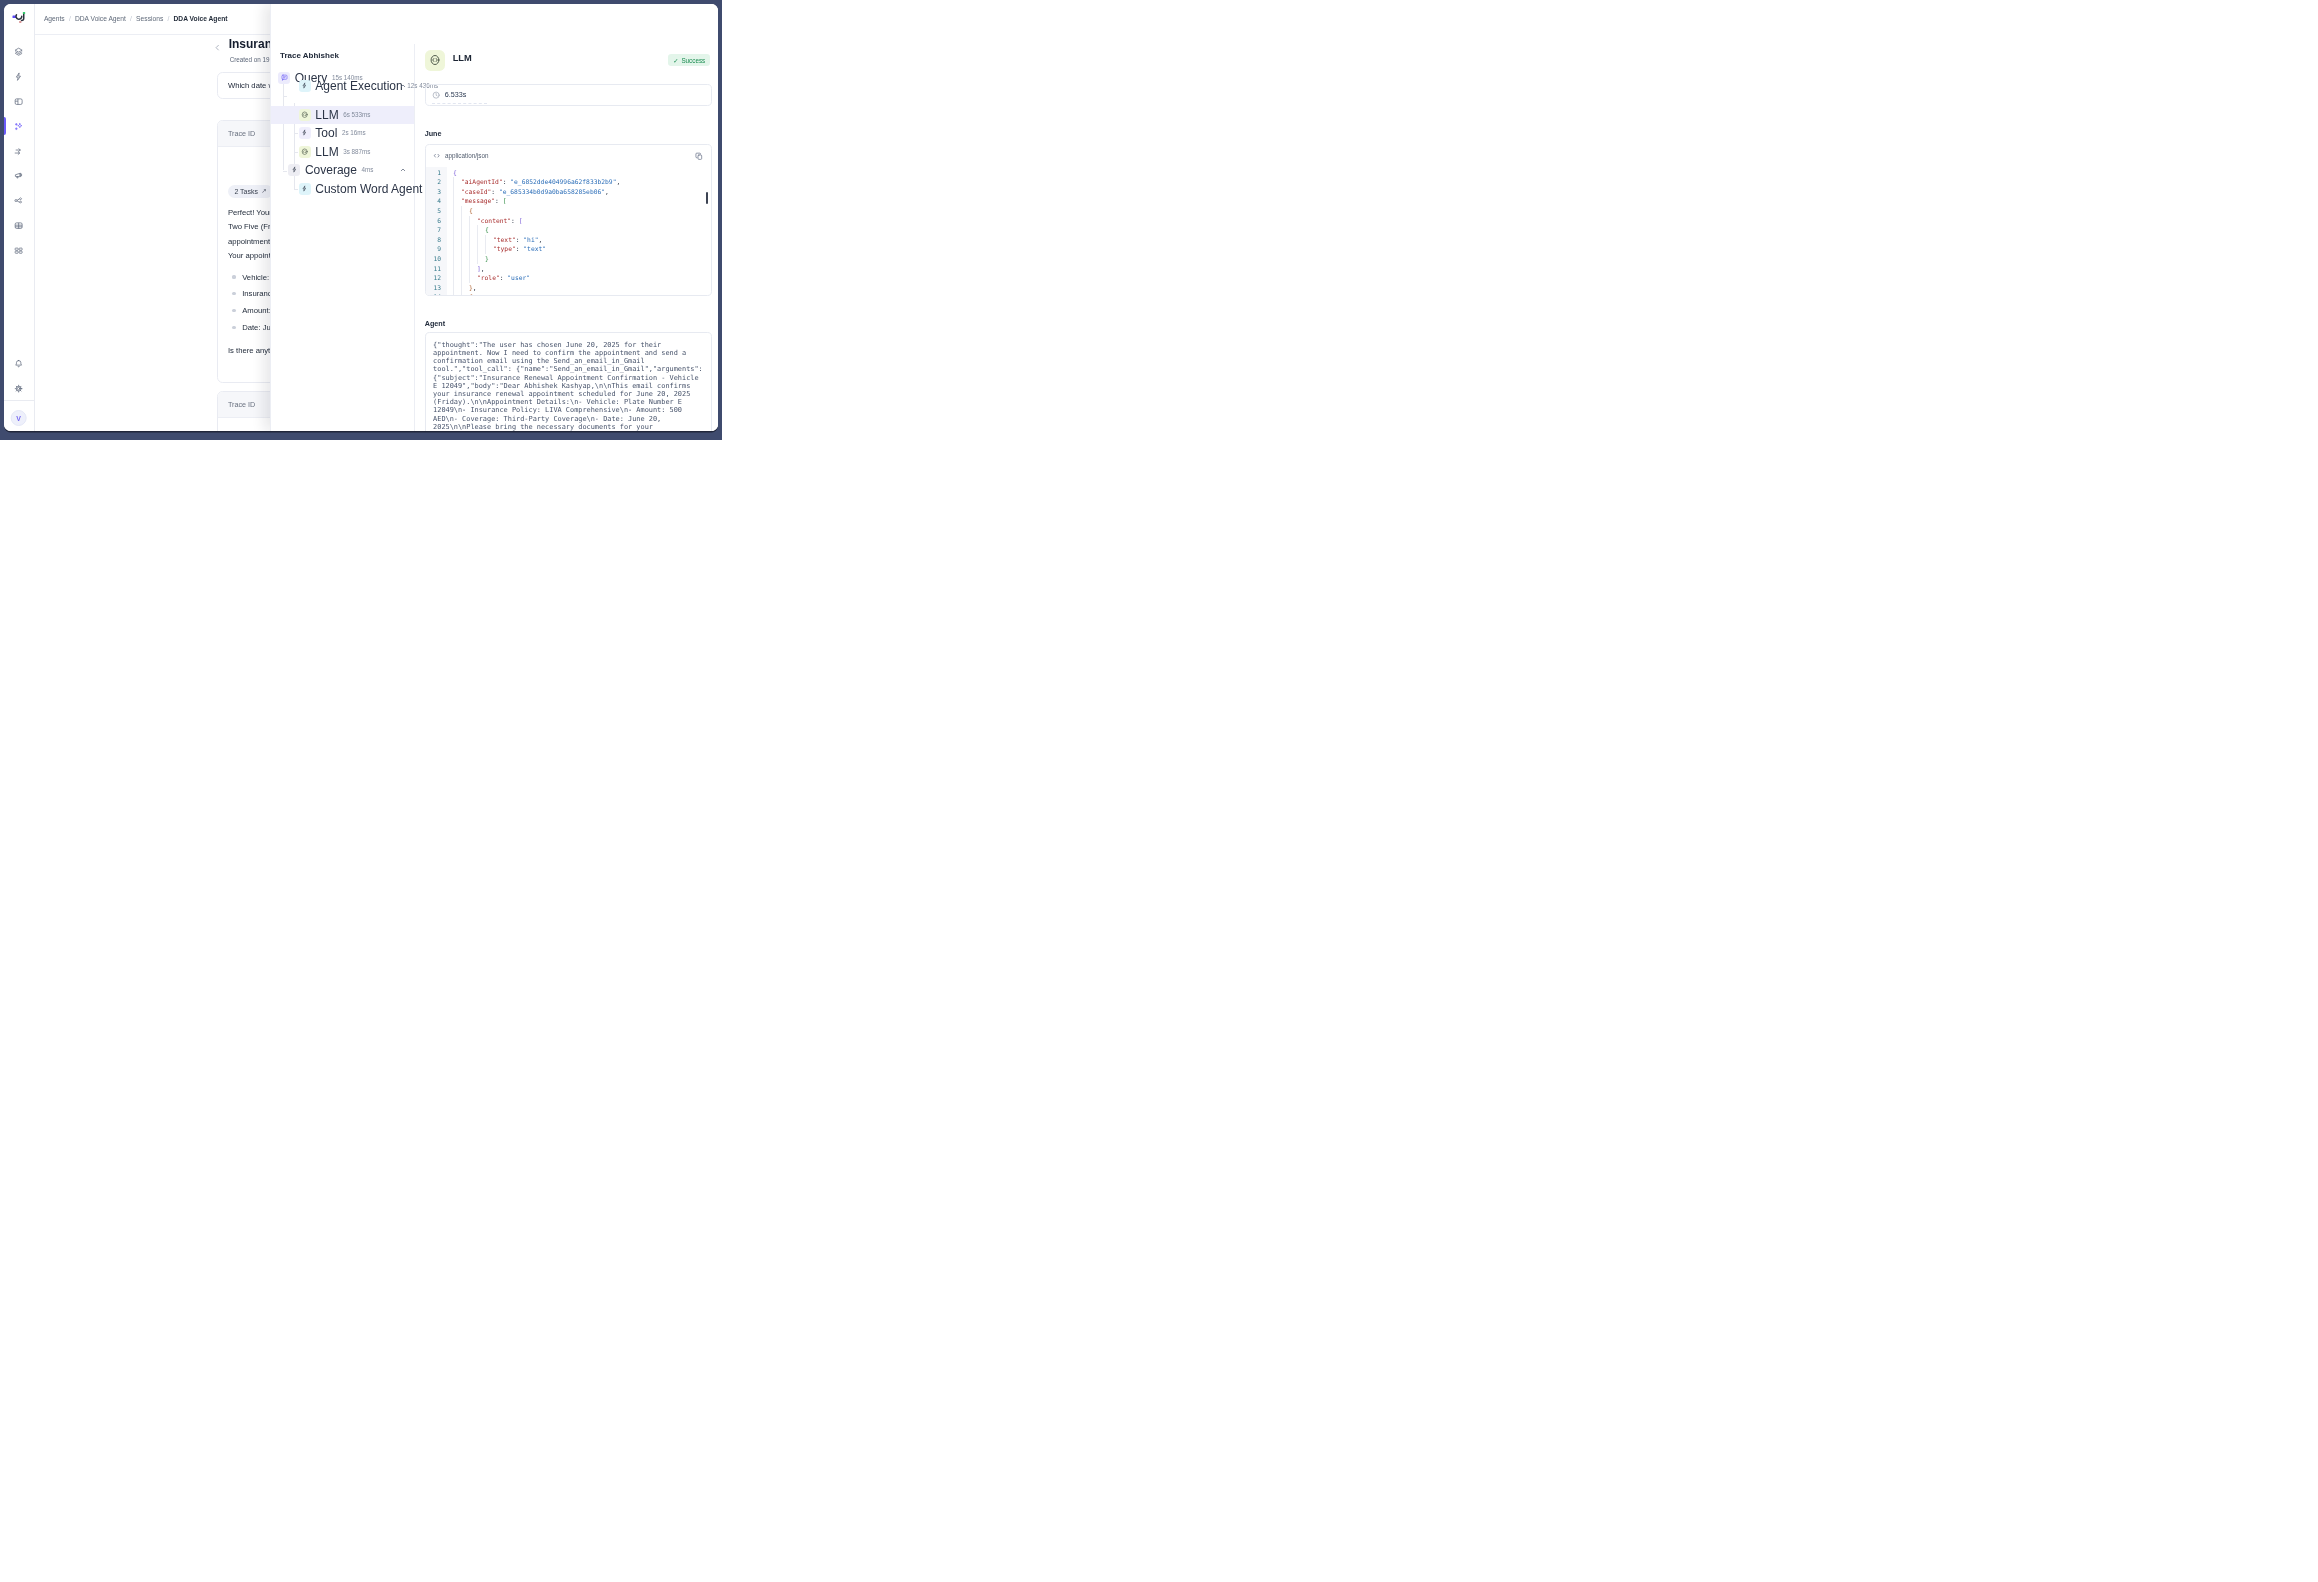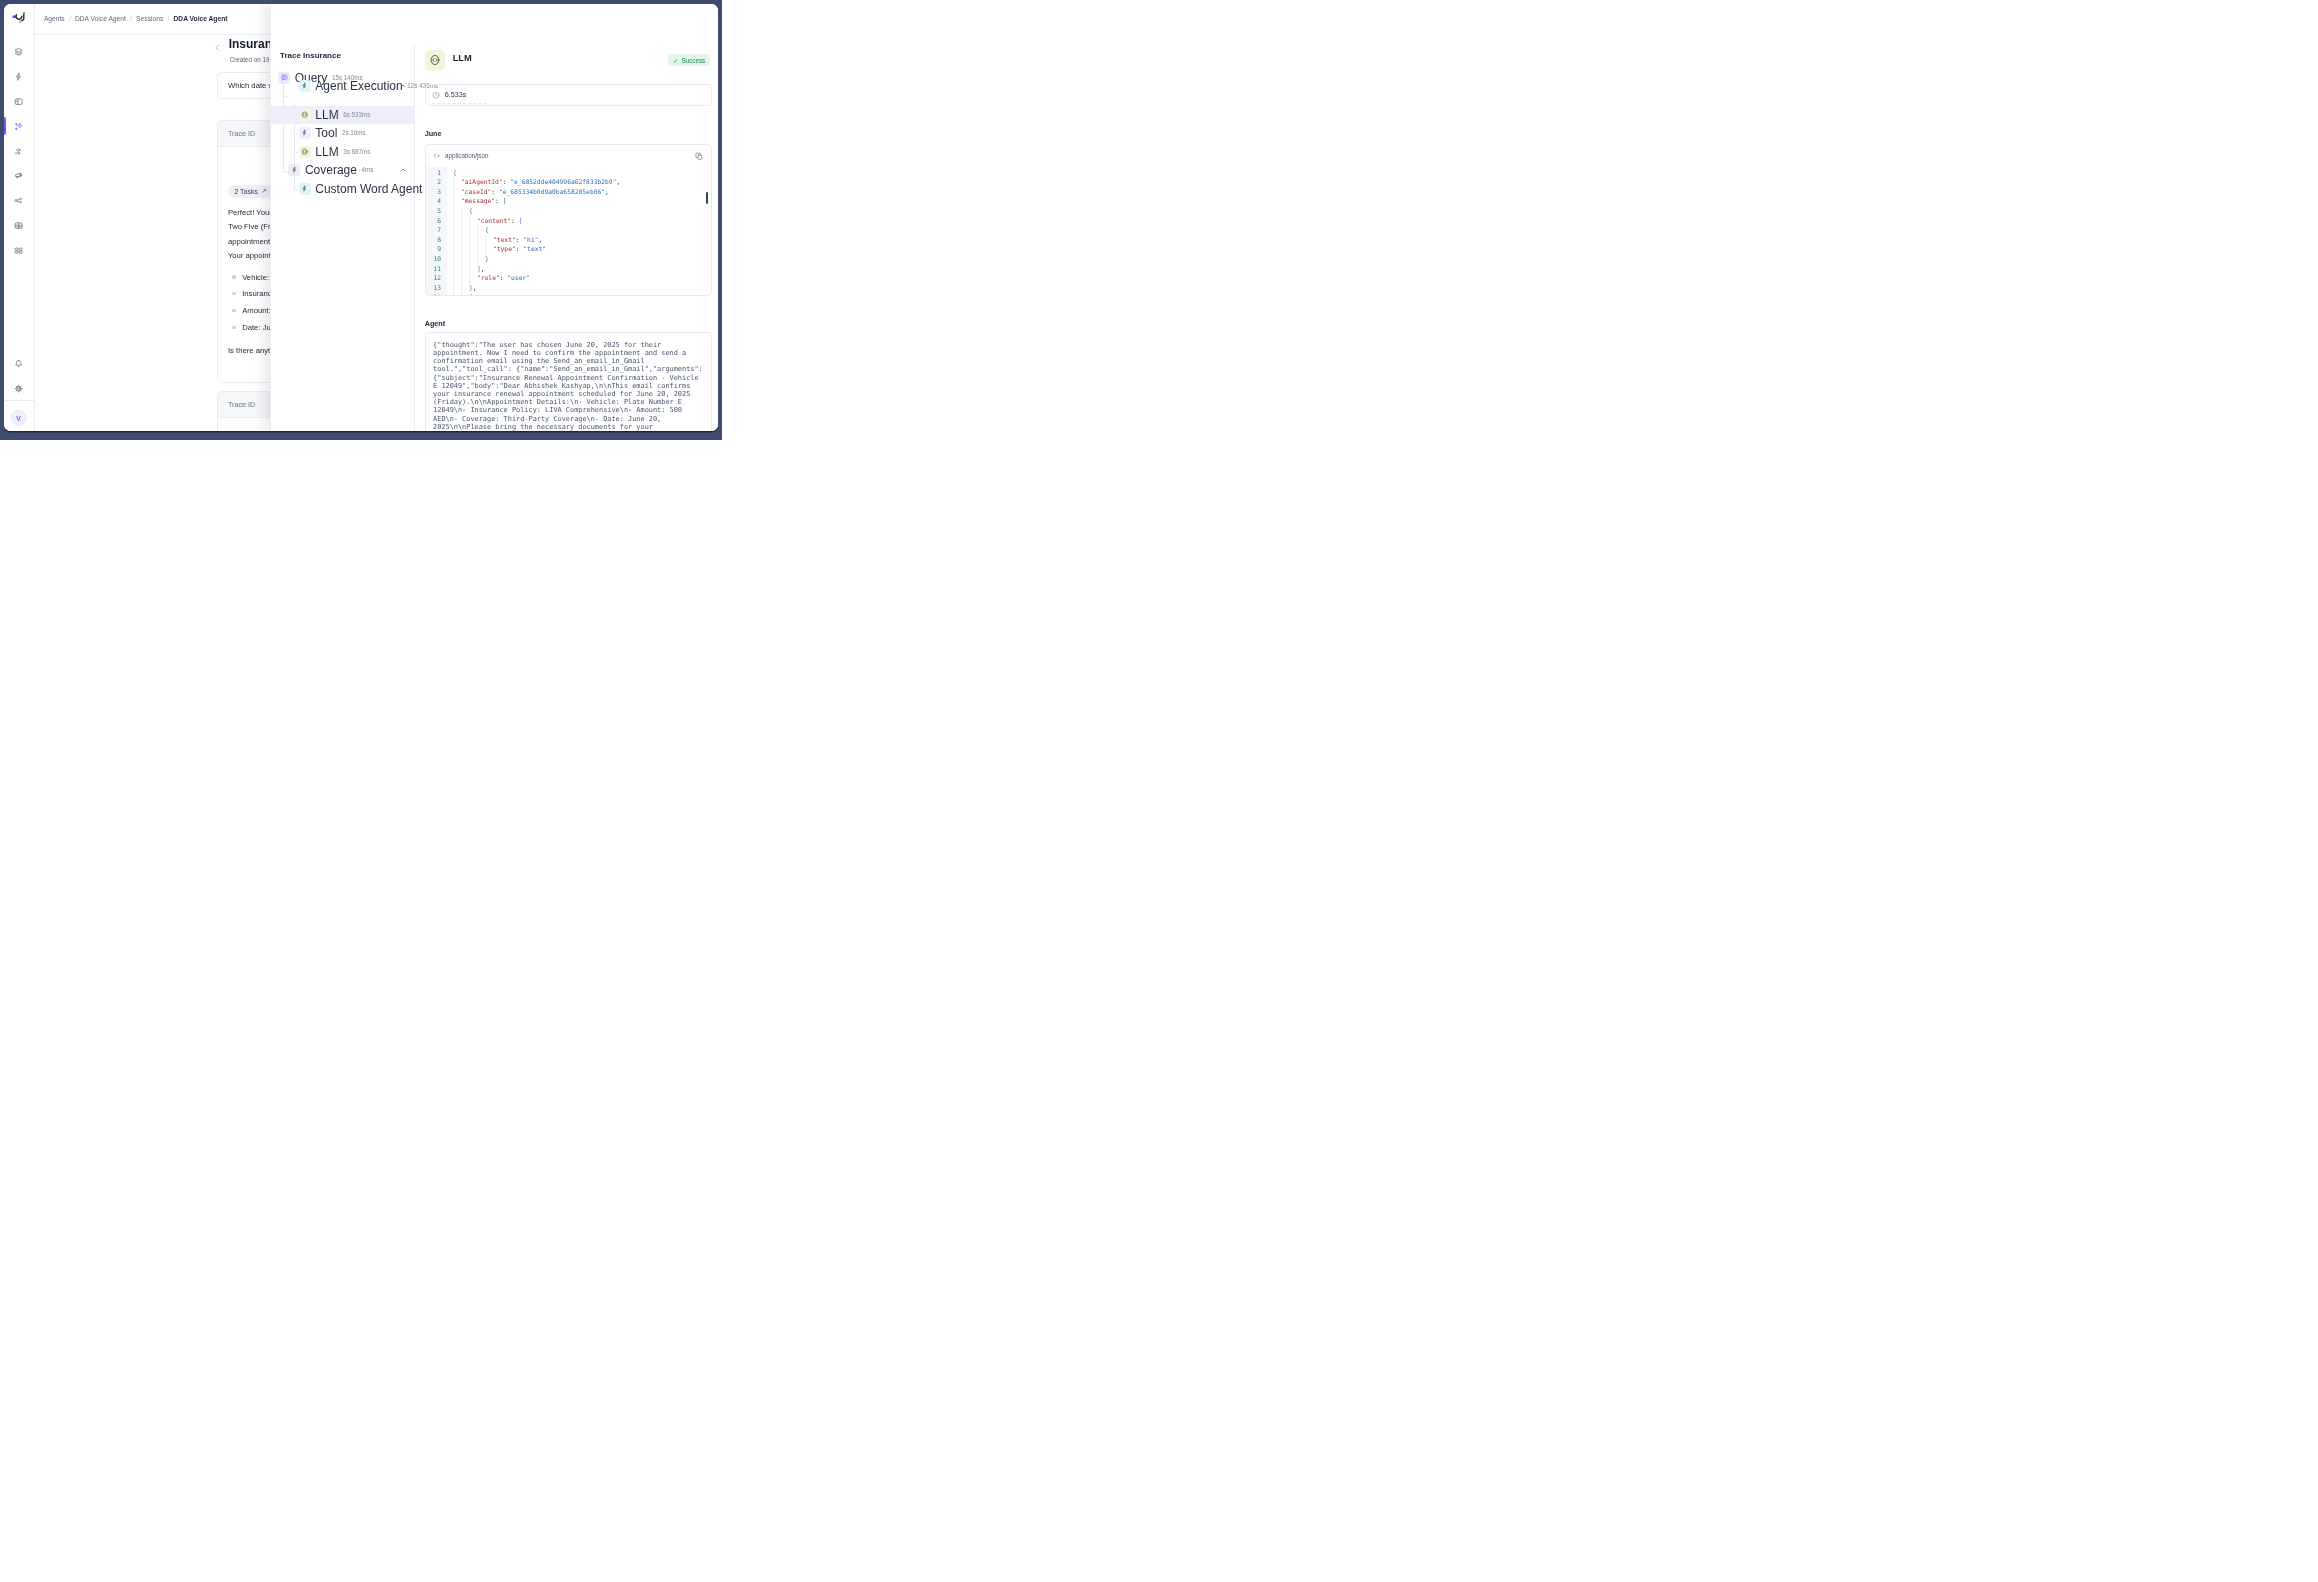--- a/index.html
+++ b/index.html
@@ -236,21 +236,21 @@
       <div class="sec-card sec2">
         <div class="sec-head">
           <span>Trace ID</span>
         </div>
       </div>
     </main>
 
     <section class="drawer">
 
       <div class="tl-col">
-        <div class="tl-head">Trace Insurance</div>
+        <div class="tl-head">Trace Abhishek</div>
 
         <div class="tl-line" style="left:12.5px;top:40px;height:86px"></div>
         <div class="tl-line" style="left:23px;top:59px;height:86px"></div>
         <div class="tl-elbow" style="left:12.5px;top:52px;width:4.2px"></div>
         <div class="tl-elbow" style="left:23px;top:71px;width:4.2px"></div>
         <div class="tl-elbow" style="left:23px;top:89px;width:4.2px"></div>
         <div class="tl-elbow" style="left:23px;top:108px;width:4.2px"></div>
         <div class="tl-elbow" style="left:12.5px;top:127px;width:4.2px"></div>
         <div class="tl-elbow" style="left:23px;top:145px;width:4.2px"></div>
 

